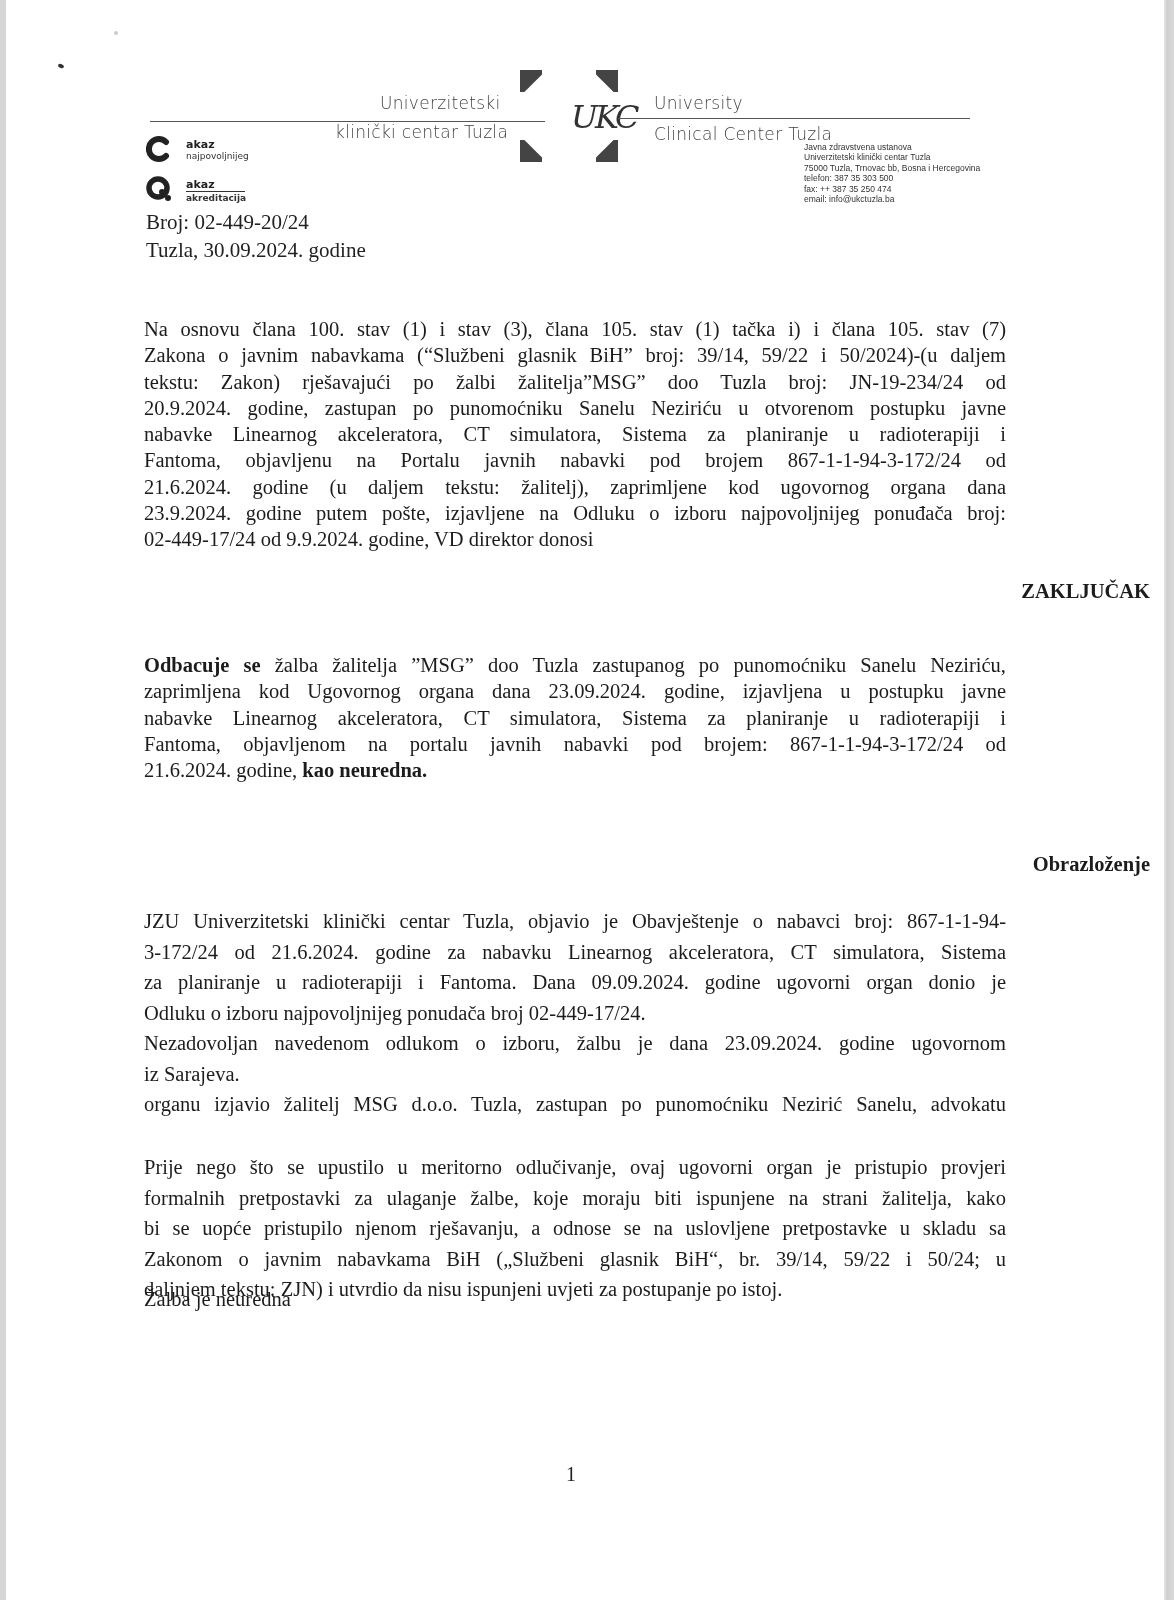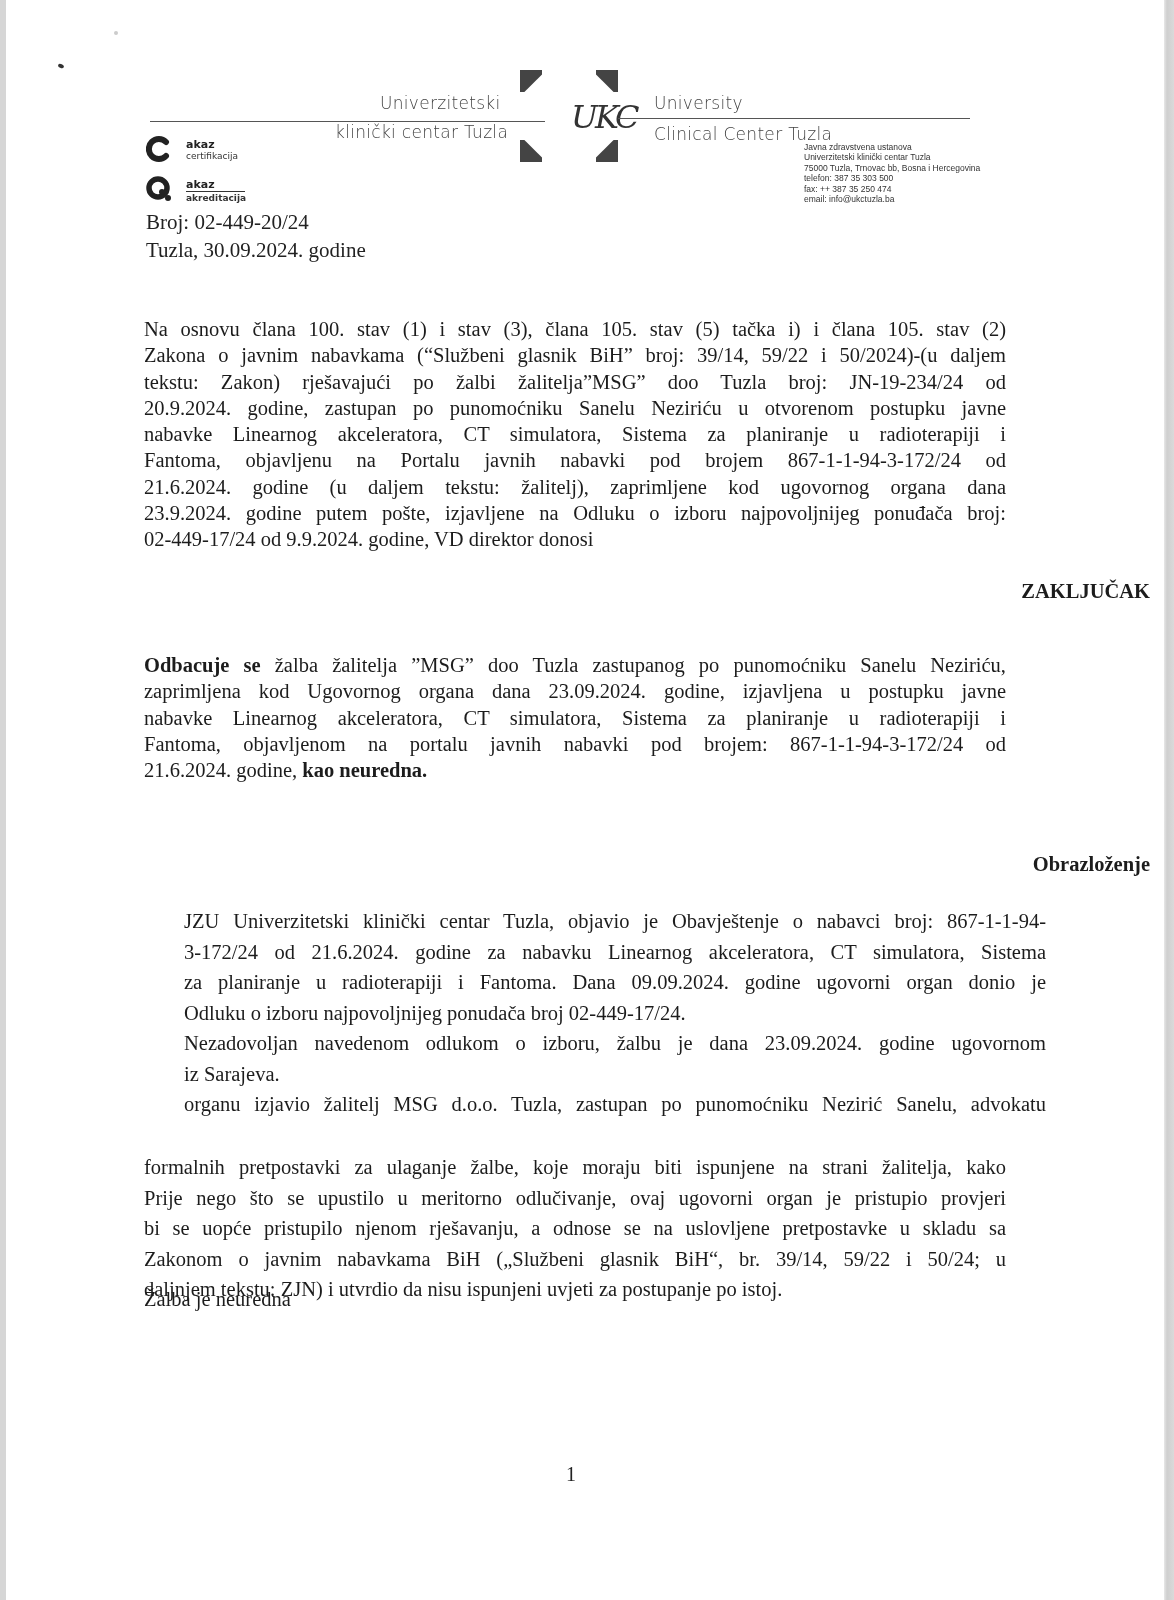--- a/index.html
+++ b/index.html
@@ -47,21 +47,21 @@
 
   
   .para { position: absolute; left: 144px; width: 862px; font-size: 20.5px; line-height: 26.3px; text-align: justify; color: #1c1c1c; }
   .para .ln { display: block; text-align: justify; text-align-last: justify; white-space: nowrap; }
   .para .ln.last { text-align-last: left; }
   .p1 { top: 316px; }
   .heading { position: absolute; left: 0; width: 1150px; text-align: right; font-weight: bold; font-size: 20.5px; color: #1c1c1c; }
   .h-zak { top: 580px; }
   .p2 { top: 632px; margin-top: 20px; }
   .h-obr { top: 853px; }
-  .p3 { top: 906px; line-height: 30.5px; margin-left: 40px; }
+  .p3 { top: 906px; line-height: 30.5px; }
   .p4 { top: 1152px; line-height: 30.5px; }
   .p5 { top: 1286px; }
   .page-num { position: absolute; left: 566px; top: 1463px; font-size: 20px; color: #222; }
   b { font-weight: bold; }
 </style>
 </head>
 <body>
 
 <div class="left-edge"></div>
 <div class="right-edge"></div>
@@ -92,38 +92,38 @@
     <div>telefon: 387 35 303 500</div>
     <div>fax: ++ 387 35 250 474</div>
     <div>email: info@ukctuzla.ba</div>
   </div>
 
   <div class="akaz akaz1">
     <svg class="ring" viewBox="0 0 26 26">
       <path d="M20 6 A10 10 0 1 0 20 20" fill="none" stroke="#222" stroke-width="6" stroke-linecap="round"></path>
     </svg>
     <span class="name">akaz</span>
-    <span class="sub">certifikacija</span>
+    <span class="sub">najpovoljnijeg</span>
   </div>
   <div class="akaz akaz2">
     <svg class="ring" viewBox="0 0 26 26">
       <circle cx="12" cy="12" r="9" fill="none" stroke="#222" stroke-width="5.5"></circle>
       <circle cx="16" cy="16" r="3" fill="#222"></circle>
       <circle cx="22" cy="22" r="3" fill="#222"></circle>
     </svg>
     <span class="name">akaz</span>
     <span class="sub">akreditacija</span>
   </div>
 </div>
 
 <div class="meta meta-broj">Broj: 02-449-20/24</div>
 <div class="meta meta-date">Tuzla, 30.09.2024. godine</div>
 
 <div class="para p1">
-  <span class="ln">Na osnovu člana 100. stav (1) i stav (3), člana 105. stav (5) tačka i) i člana 105. stav (2)</span>
+  <span class="ln">Na osnovu člana 100. stav (1) i stav (3), člana 105. stav (1) tačka i) i člana 105. stav (7)</span>
   <span class="ln">Zakona o javnim nabavkama (“Službeni glasnik BiH” broj: 39/14, 59/22 i 50/2024)-(u daljem</span>
   <span class="ln">tekstu: Zakon) rješavajući po žalbi žalitelja”MSG” doo Tuzla broj: JN-19-234/24 od</span>
   <span class="ln">20.9.2024. godine, zastupan po punomoćniku Sanelu Neziriću u otvorenom postupku javne</span>
   <span class="ln">nabavke Linearnog akceleratora, CT simulatora, Sistema za planiranje u radioterapiji i</span>
   <span class="ln">Fantoma, objavljenu na Portalu javnih nabavki pod brojem 867-1-1-94-3-172/24 od</span>
   <span class="ln">21.6.2024. godine (u daljem tekstu: žalitelj), zaprimljene kod ugovornog organa dana</span>
   <span class="ln">23.9.2024. godine putem pošte, izjavljene na Odluku o izboru najpovoljnijeg ponuđača broj:</span>
   <span class="ln last">02-449-17/24 od 9.9.2024. godine, VD direktor donosi</span>
 </div>
 
@@ -143,22 +143,22 @@
   <span class="ln">JZU Univerzitetski klinički centar Tuzla, objavio je Obavještenje o nabavci broj: 867-1-1-94-</span>
   <span class="ln">3-172/24 od 21.6.2024. godine za nabavku Linearnog akceleratora, CT simulatora, Sistema</span>
   <span class="ln">za planiranje u radioterapiji i Fantoma. Dana 09.09.2024. godine ugovorni organ donio je</span>
   <span class="ln last">Odluku o izboru najpovoljnijeg ponudača broj 02-449-17/24.</span>
   <span class="ln">Nezadovoljan navedenom odlukom o izboru, žalbu je dana 23.09.2024. godine ugovornom</span>
   <span class="ln last">iz Sarajeva.</span>
   <span class="ln">organu izjavio žalitelj MSG d.o.o. Tuzla, zastupan po punomoćniku Nezirić Sanelu, advokatu</span>
 </div>
 
 <div class="para p4">
+  <span class="ln">Prije nego što se upustilo u meritorno odlučivanje, ovaj ugovorni organ je pristupio provjeri</span>
   <span class="ln">formalnih pretpostavki za ulaganje žalbe, koje moraju biti ispunjene na strani žalitelja, kako</span>
-  <span class="ln">Prije nego što se upustilo u meritorno odlučivanje, ovaj ugovorni organ je pristupio provjeri</span>
   <span class="ln">bi se uopće pristupilo njenom rješavanju, a odnose se na uslovljene pretpostavke u skladu sa</span>
   <span class="ln">Zakonom o javnim nabavkama BiH („Službeni glasnik BiH“, br. 39/14, 59/22 i 50/24; u</span>
   <span class="ln last">daljnjem tekstu: ZJN) i utvrdio da nisu ispunjeni uvjeti za postupanje po istoj.</span>
 </div>
 
 <div class="para p5">
   <span class="ln last">Žalba je neuredna</span>
 </div>
 
 <div class="page-num">1</div>

